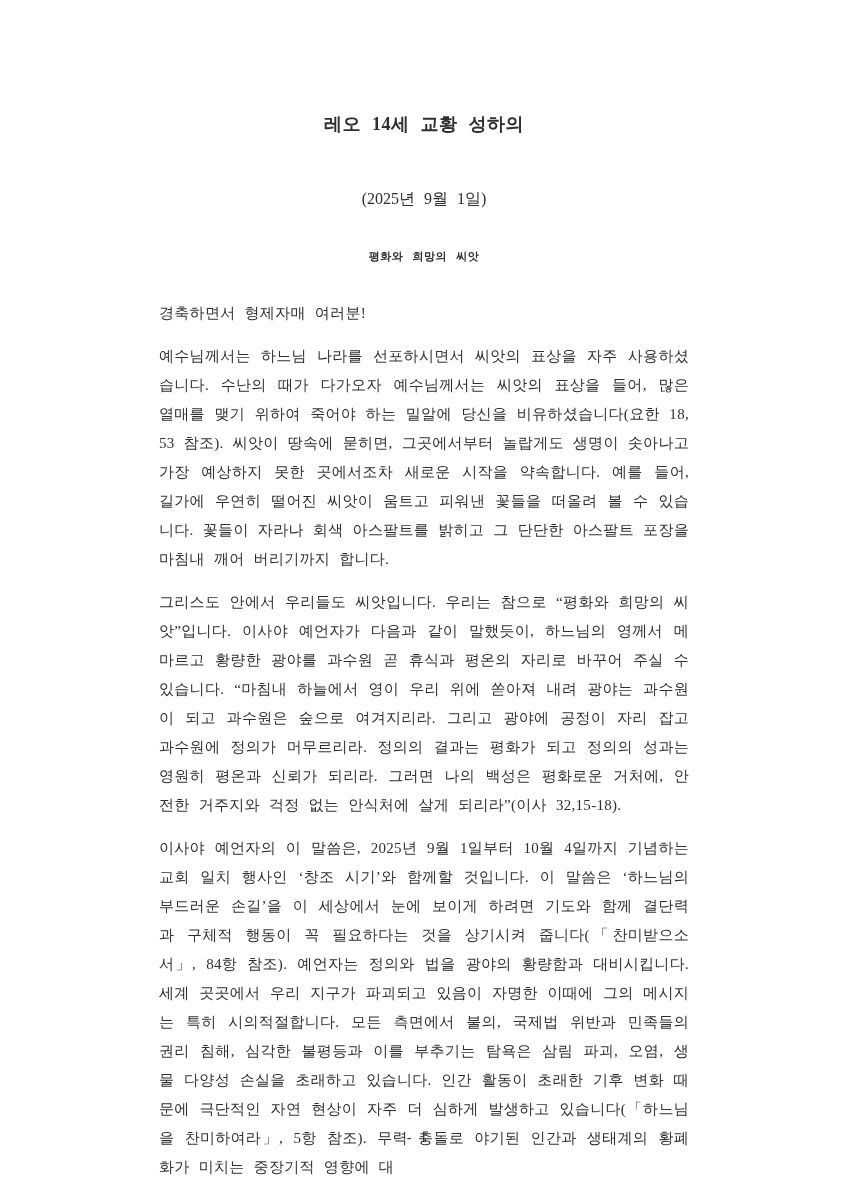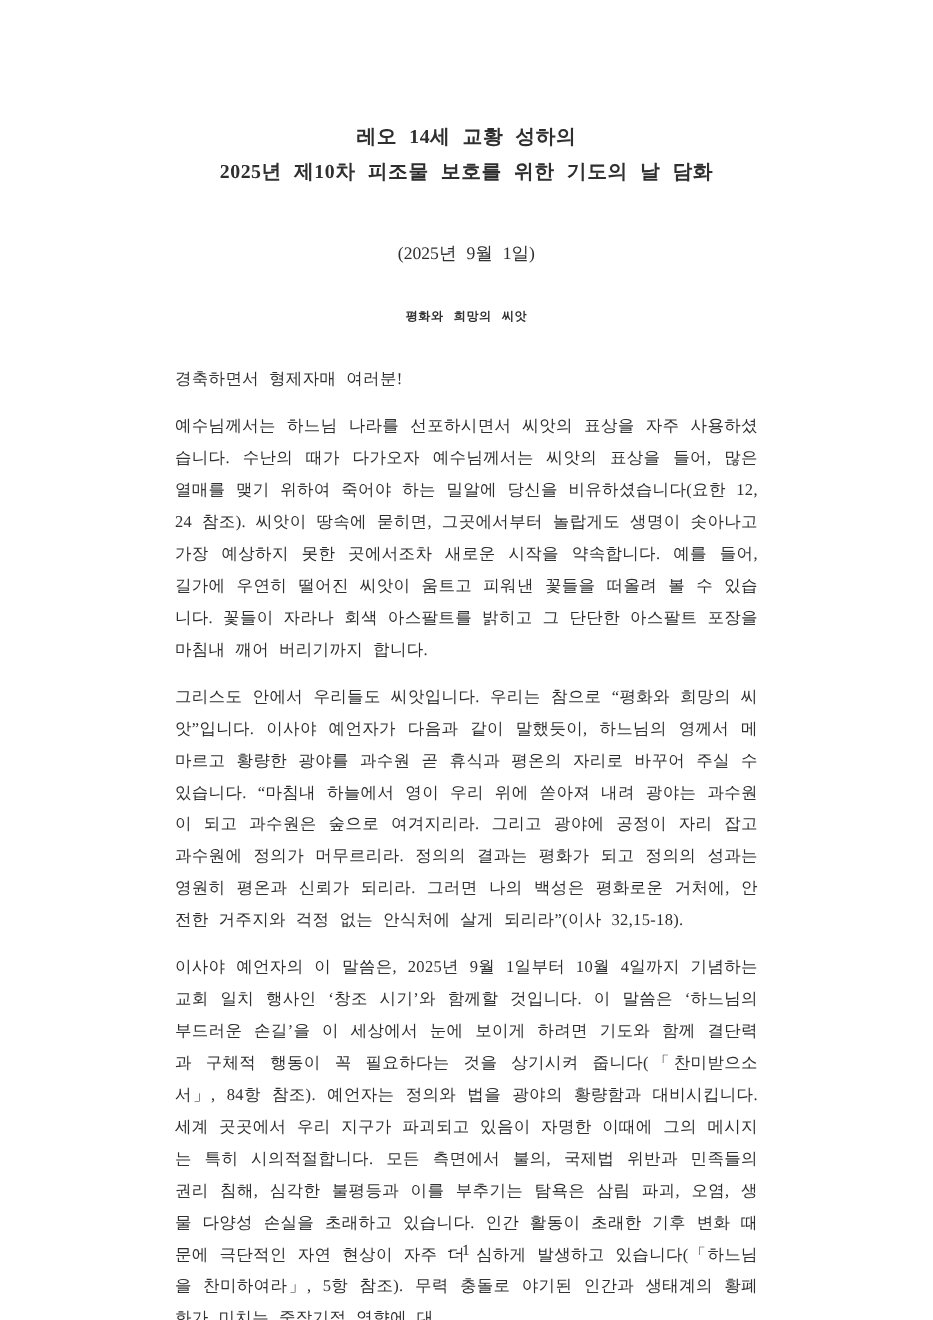--- a/index.html
+++ b/index.html
@@ -78,30 +78,29 @@
     color: #2f2f2f;
   }
 </style>
 </head>
 <body>
 
 <div class="page">
 
   <header class="title-block">
     <div class="title-line">레오 14세 교황 성하의</div>
-    <div class="title-line">2025년 제10차 피조물 보호를 위한 기도의 날 담화</div>
     <div class="date-line">(2025년 9월 1일)</div>
   </header>
 
   <h2 class="subtitle">평화와 희망의 씨앗</h2>
 
   <p class="greeting">경축하면서 형제자매 여러분!</p>
 
 
-  <p class="body-para">예수님께서는 하느님 나라를 선포하시면서 씨앗의 표상을 자주 사용하셨습니다. 수난의 때가 다가오자 예수님께서는 씨앗의 표상을 들어, 많은 열매를 맺기 위하여 죽어야 하는 밀알에 당신을 비유하셨습니다(요한 12,24 참조). 씨앗이 땅속에 묻히면, 그곳에서부터 놀랍게도 생명이 솟아나고 가장 예상하지 못한 곳에서조차 새로운 시작을 약속합니다. 예를 들어, 길가에 우연히 떨어진 씨앗이 움트고 피워낸 꽃들을 떠올려 볼 수 있습니다. 꽃들이 자라나 회색 아스팔트를 밝히고 그 단단한 아스팔트 포장을 마침내 깨어 버리기까지 합니다.</p>
+  <p class="body-para">예수님께서는 하느님 나라를 선포하시면서 씨앗의 표상을 자주 사용하셨습니다. 수난의 때가 다가오자 예수님께서는 씨앗의 표상을 들어, 많은 열매를 맺기 위하여 죽어야 하는 밀알에 당신을 비유하셨습니다(요한 18,53 참조). 씨앗이 땅속에 묻히면, 그곳에서부터 놀랍게도 생명이 솟아나고 가장 예상하지 못한 곳에서조차 새로운 시작을 약속합니다. 예를 들어, 길가에 우연히 떨어진 씨앗이 움트고 피워낸 꽃들을 떠올려 볼 수 있습니다. 꽃들이 자라나 회색 아스팔트를 밝히고 그 단단한 아스팔트 포장을 마침내 깨어 버리기까지 합니다.</p>
 
   <p class="body-para">그리스도 안에서 우리들도 씨앗입니다. 우리는 참으로 “평화와 희망의 씨앗”입니다. 이사야 예언자가 다음과 같이 말했듯이, 하느님의 영께서 메마르고 황량한 광야를 과수원 곧 휴식과 평온의 자리로 바꾸어 주실 수 있습니다. “마침내 하늘에서 영이 우리 위에 쏟아져 내려 광야는 과수원이 되고 과수원은 숲으로 여겨지리라. 그리고 광야에 공정이 자리 잡고 과수원에 정의가 머무르리라. 정의의 결과는 평화가 되고 정의의 성과는 영원히 평온과 신뢰가 되리라. 그러면 나의 백성은 평화로운 거처에, 안전한 거주지와 걱정 없는 안식처에 살게 되리라”(이사 32,15-18).</p>
 
   <p class="body-para">이사야 예언자의 이 말씀은, 2025년 9월 1일부터 10월 4일까지 기념하는 교회 일치 행사인 ‘창조 시기’와 함께할 것입니다. 이 말씀은 ‘하느님의 부드러운 손길’을 이 세상에서 눈에 보이게 하려면 기도와 함께 결단력과 구체적 행동이 꼭 필요하다는 것을 상기시켜 줍니다(「찬미받으소서」, 84항 참조). 예언자는 정의와 법을 광야의 황량함과 대비시킵니다. 세계 곳곳에서 우리 지구가 파괴되고 있음이 자명한 이때에 그의 메시지는 특히 시의적절합니다. 모든 측면에서 불의, 국제법 위반과 민족들의 권리 침해, 심각한 불평등과 이를 부추기는 탐욕은 삼림 파괴, 오염, 생물 다양성 손실을 초래하고 있습니다. 인간 활동이 초래한 기후 변화 때문에 극단적인 자연 현상이 자주 더 심하게 발생하고 있습니다(「하느님을 찬미하여라」, 5항 참조). 무력 충돌로 야기된 인간과 생태계의 황폐화가 미치는 중장기적 영향에 대</p>
 
   <footer class="page-footer">- 1 -</footer>
 
 </div>
 
 </body></html>

